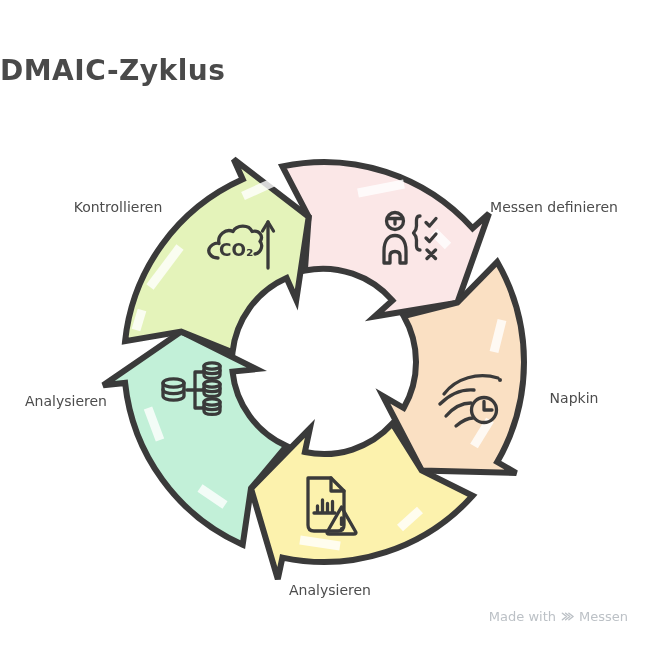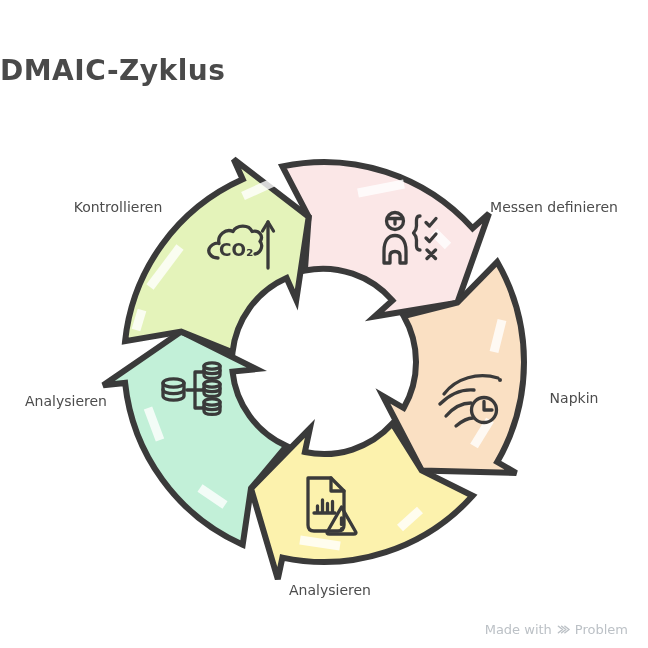--- a/index.html
+++ b/index.html
@@ -18,21 +18,21 @@
   .icon{position:absolute;}
   .ic{fill:none;stroke:#3a3a3a;stroke-width:3.3;stroke-linecap:round;stroke-linejoin:round;}
   .ic-fill{fill:#3a3a3a;stroke:none;}
   .co2-text{font-family:"DejaVu Sans", sans-serif;font-weight:bold;font-size:17px;fill:#3a3a3a;}
   .seg-label{
     position:absolute;transform:translate(-50%,-50%);white-space:nowrap;
     font-size:14px;color:#4c4c4c;
   }
   .footer{
     position:absolute;right:20px;top:609px;display:flex;align-items:center;gap:5px;
-    font-size:13px;color:#bcc1c6;cursor:pointer;margin-top:13px;
+    font-size:13px;color:#bcc1c6;cursor:pointer;
   }
   .footer svg{display:block;}
 </style>
 </head>
 <body>
 
 <div class="page-title">DMAIC-Zyklus</div>
 
 <svg class="main-svg" width="648" height="648" viewBox="0 0 648 648">
 
@@ -116,14 +116,14 @@
 <div class="seg-label" style="left:66px;top:401px;">Analysieren</div>
 <div class="seg-label" style="left:118px;top:207px;">Kontrollieren</div>
 
 <div class="footer">
   <span>Made with</span>
   <svg width="13" height="13" viewBox="0 0 14 14">
     <path d="M1.5 3.5 L6 7 L1.5 10.5" fill="none" stroke="#bcc1c6" stroke-width="1.6" stroke-linecap="round" stroke-linejoin="round"></path>
     <path d="M5 3.5 L9.5 7 L5 10.5" fill="none" stroke="#bcc1c6" stroke-width="1.6" stroke-linecap="round" stroke-linejoin="round"></path>
     <path d="M8.5 3.5 L13 7 L8.5 10.5" fill="none" stroke="#bcc1c6" stroke-width="1.6" stroke-linecap="round" stroke-linejoin="round"></path>
   </svg>
-  <span>Problem</span>
+  <span>Messen</span>
 </div>
 
 </body></html>

